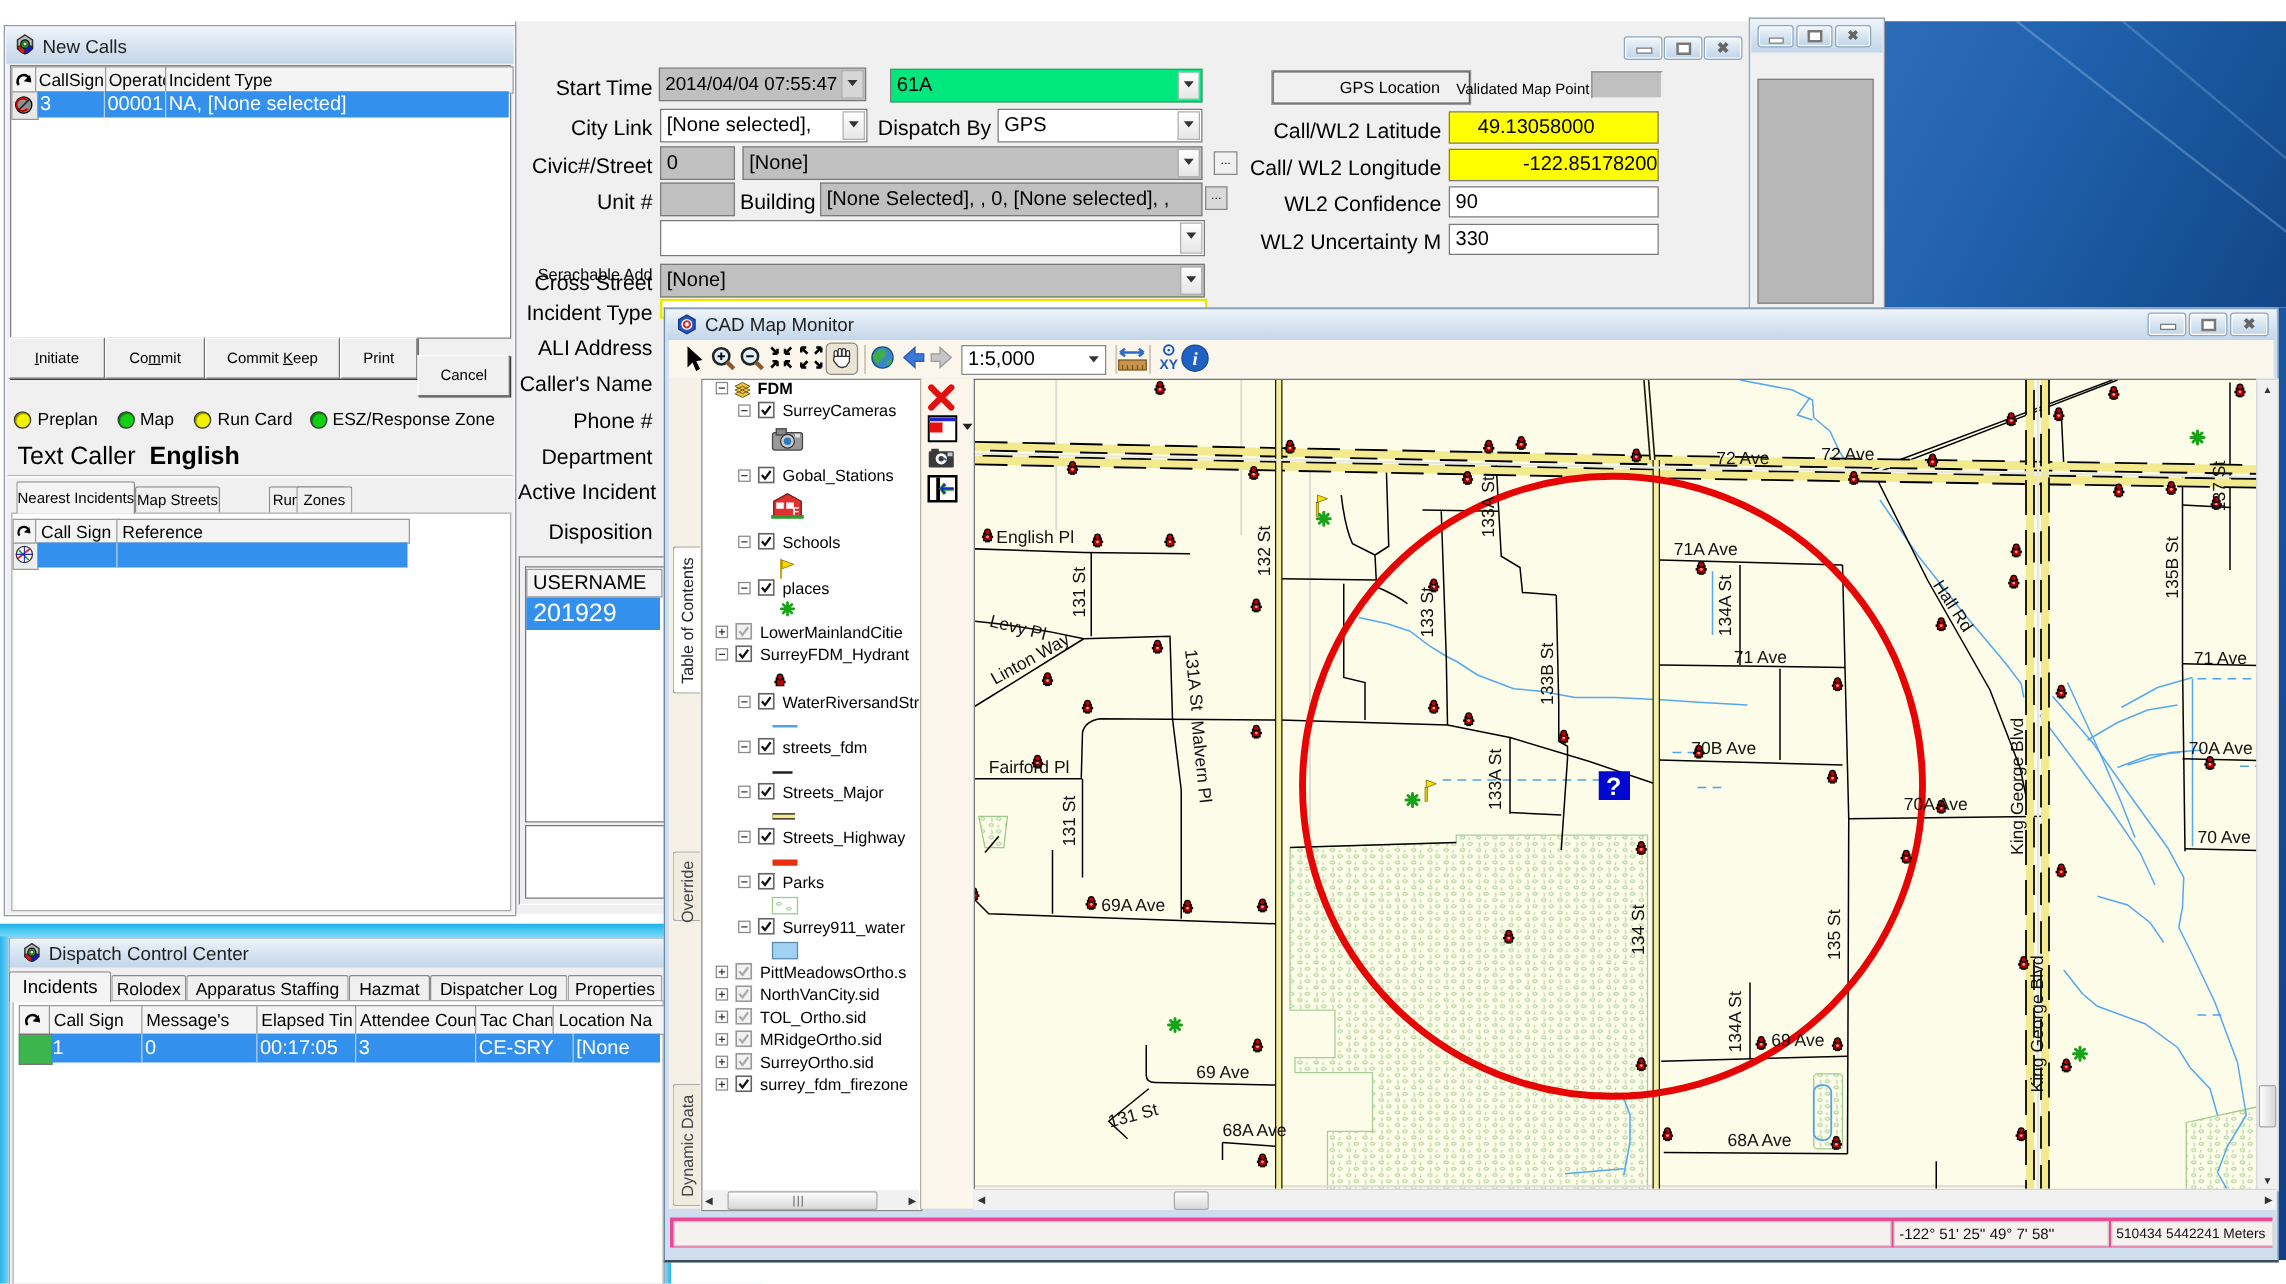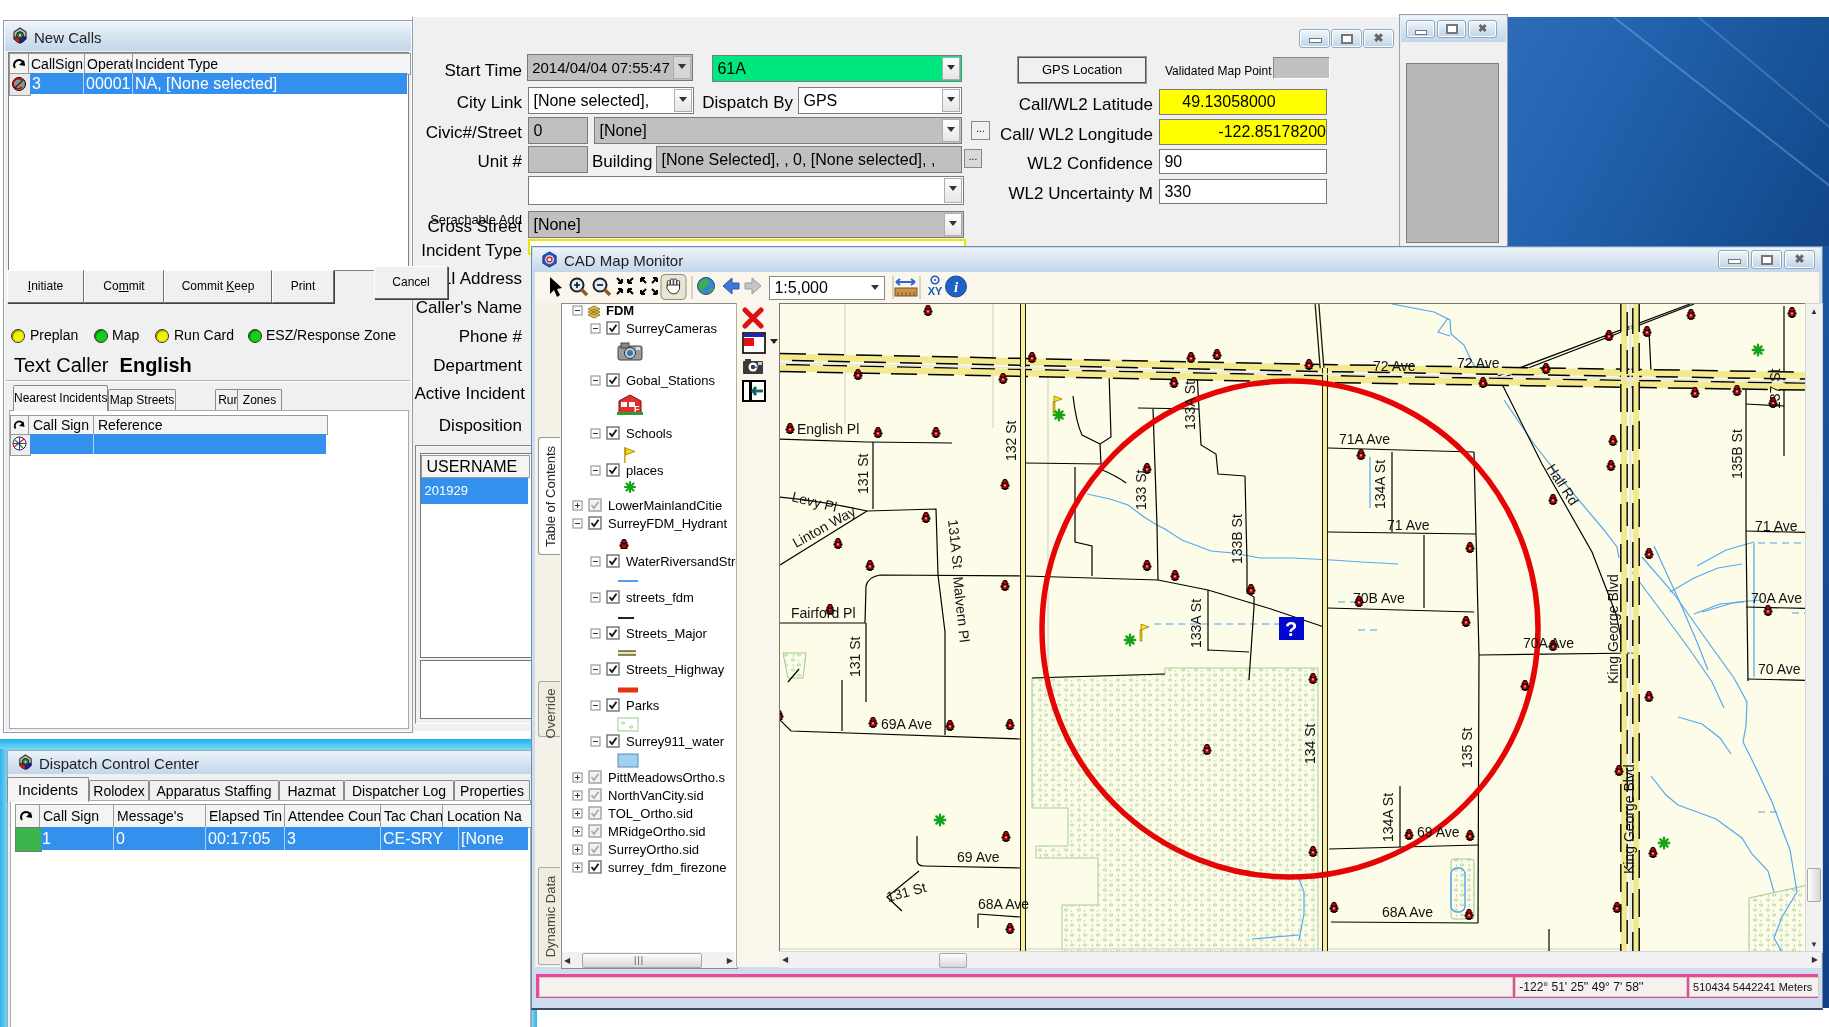--- a/index.html
+++ b/index.html
@@ -94,24 +94,24 @@
   <div class="lbl" style="left:0px;top:252px;width:109px;">ALI Address</div>
   <div class="lbl" style="left:0px;top:281px;width:109px;">Caller's Name</div>
   <div class="lbl" style="left:0px;top:310px;width:109px;">Phone #</div>
   <div class="lbl" style="left:0px;top:339px;width:109px;">Department</div>
   <div class="lbl" style="left:0px;top:367px;width:112px;">Active Incident</div>
   <div class="lbl" style="left:0px;top:399px;width:109px;">Disposition</div>
 
   <div class="abs sunk" style="left:2px;top:428px;width:117px;height:277px;background:#f0f0f0;"></div>
   <div class="abs" style="left:7px;top:436px;width:110px;height:203px;background:#fff;border:1px solid #777;"></div>
   <div class="gridhdr" style="left:8px;top:438px;width:107px;height:21px;line-height:21px;">&nbsp;USERNAME</div>
-  <div class="abs" style="left:8px;top:461px;width:107px;height:26px;background:#3390ec;color:#fff;font-size:13px;line-height:26px;">&nbsp;201929</div>
+  <div class="abs" style="left:8px;top:461px;width:107px;height:26px;background:#3390ec;color:#fff;font-size:20px;line-height:26px;">&nbsp;201929</div>
   <div class="abs" style="left:7px;top:643px;width:110px;height:57px;background:#fff;border:1px solid #777;"></div>
 
-  <div class="abs" style="left:605px;top:40px;width:126px;height:24px;background:#f0f0f0;border:1px solid #555;box-shadow:0 0 0 1px #999;font-size:13px;text-align:center;line-height:23px;">GPS Location</div>
+  <div class="abs" style="left:605px;top:40px;width:126px;height:24px;background:#f0f0f0;border:1px solid #555;box-shadow:0 0 0 1px #999;font-size:13px;text-align:center;line-height:23px;padding-left:30px;">GPS Location</div>
   <div class="abs" style="left:752px;top:47px;width:108px;font-size:12px;white-space:nowrap;">Validated Map Point</div>
   <div class="abs sunk" style="left:860px;top:40px;width:55px;height:20px;background:#c0c0c0;"></div>
   <div class="lbl" style="left:580px;top:78px;width:160px;">Call/WL2 Latitude</div>
   <div class="fld" style="left:746px;top:72px;width:166px;height:24px;background:#ffff00;line-height:24px;">&nbsp;&nbsp;&nbsp;&nbsp;&nbsp;49.13058000</div>
   <div class="lbl" style="left:580px;top:108px;width:160px;">Call/ WL2 Longitude</div>
   <div class="fld" style="left:746px;top:102px;width:166px;height:24px;background:#ffff00;line-height:24px;text-align:right;">&nbsp;-122.85178200</div>
   <div class="lbl" style="left:580px;top:137px;width:160px;">WL2 Confidence</div>
   <div class="fld" style="left:746px;top:132px;width:166px;height:23px;line-height:23px;">&nbsp;90</div>
   <div class="lbl" style="left:580px;top:167px;width:160px;">WL2 Uncertainty M</div>
   <div class="fld" style="left:746px;top:162px;width:166px;height:23px;line-height:23px;">&nbsp;330</div>
@@ -148,21 +148,21 @@
       <span class="abs" style="left:56px;">00001</span>
       <span class="abs" style="left:105px;">NA, [None selected]</span>
     <i class="abs" style="left:53px;top:0;bottom:0;border-left:1px solid #b8cfe8;"></i>
       <i class="abs" style="left:102px;top:0;bottom:0;border-left:1px solid #b8cfe8;"></i>
   </div>
 
   <div class="btn95" style="left:3px;top:249px;width:75px;height:31px;line-height:31px;"><u>I</u>nitiate</div>
   <div class="btn95" style="left:80px;top:249px;width:78px;height:31px;line-height:31px;">Co<u>m</u>mit</div>
   <div class="btn95" style="left:160px;top:249px;width:106px;height:31px;line-height:31px;">Commit <u>K</u>eep</div>
   <div class="btn95" style="left:268px;top:249px;width:60px;height:31px;line-height:31px;">Print</div>
-  <div class="btn95" style="left:330px;top:245px;width:72px;height:31px;line-height:31px;margin-left:40px;">Cancel</div>
+  <div class="btn95" style="left:330px;top:263px;width:72px;height:31px;line-height:31px;">Cancel</div>
 
   <div class="abs" style="left:4px;top:306px;width:400px;height:20px;font-size:14px;">
     <i class="abs" style="left:3px;top:2px;width:12px;height:12px;border-radius:50%;background:#f2f200;border:1px solid #333;box-shadow:inset 1px 1px 1px rgba(0,0,0,.45);"></i>
       <span class="abs" style="left:22px;top:0px;">Preplan</span>
     <i class="abs" style="left:86px;top:2px;width:12px;height:12px;border-radius:50%;background:#14d014;border:1px solid #333;box-shadow:inset 1px 1px 1px rgba(0,0,0,.45);"></i>
       <span class="abs" style="left:104px;top:0px;">Map</span>
     <i class="abs" style="left:147px;top:2px;width:12px;height:12px;border-radius:50%;background:#f2f200;border:1px solid #333;box-shadow:inset 1px 1px 1px rgba(0,0,0,.45);"></i>
       <span class="abs" style="left:166px;top:0px;">Run Card</span>
     <i class="abs" style="left:240px;top:2px;width:12px;height:12px;border-radius:50%;background:#14d014;border:1px solid #333;box-shadow:inset 1px 1px 1px rgba(0,0,0,.45);"></i>
       <span class="abs" style="left:258px;top:0px;">ESZ/Response Zone</span>

